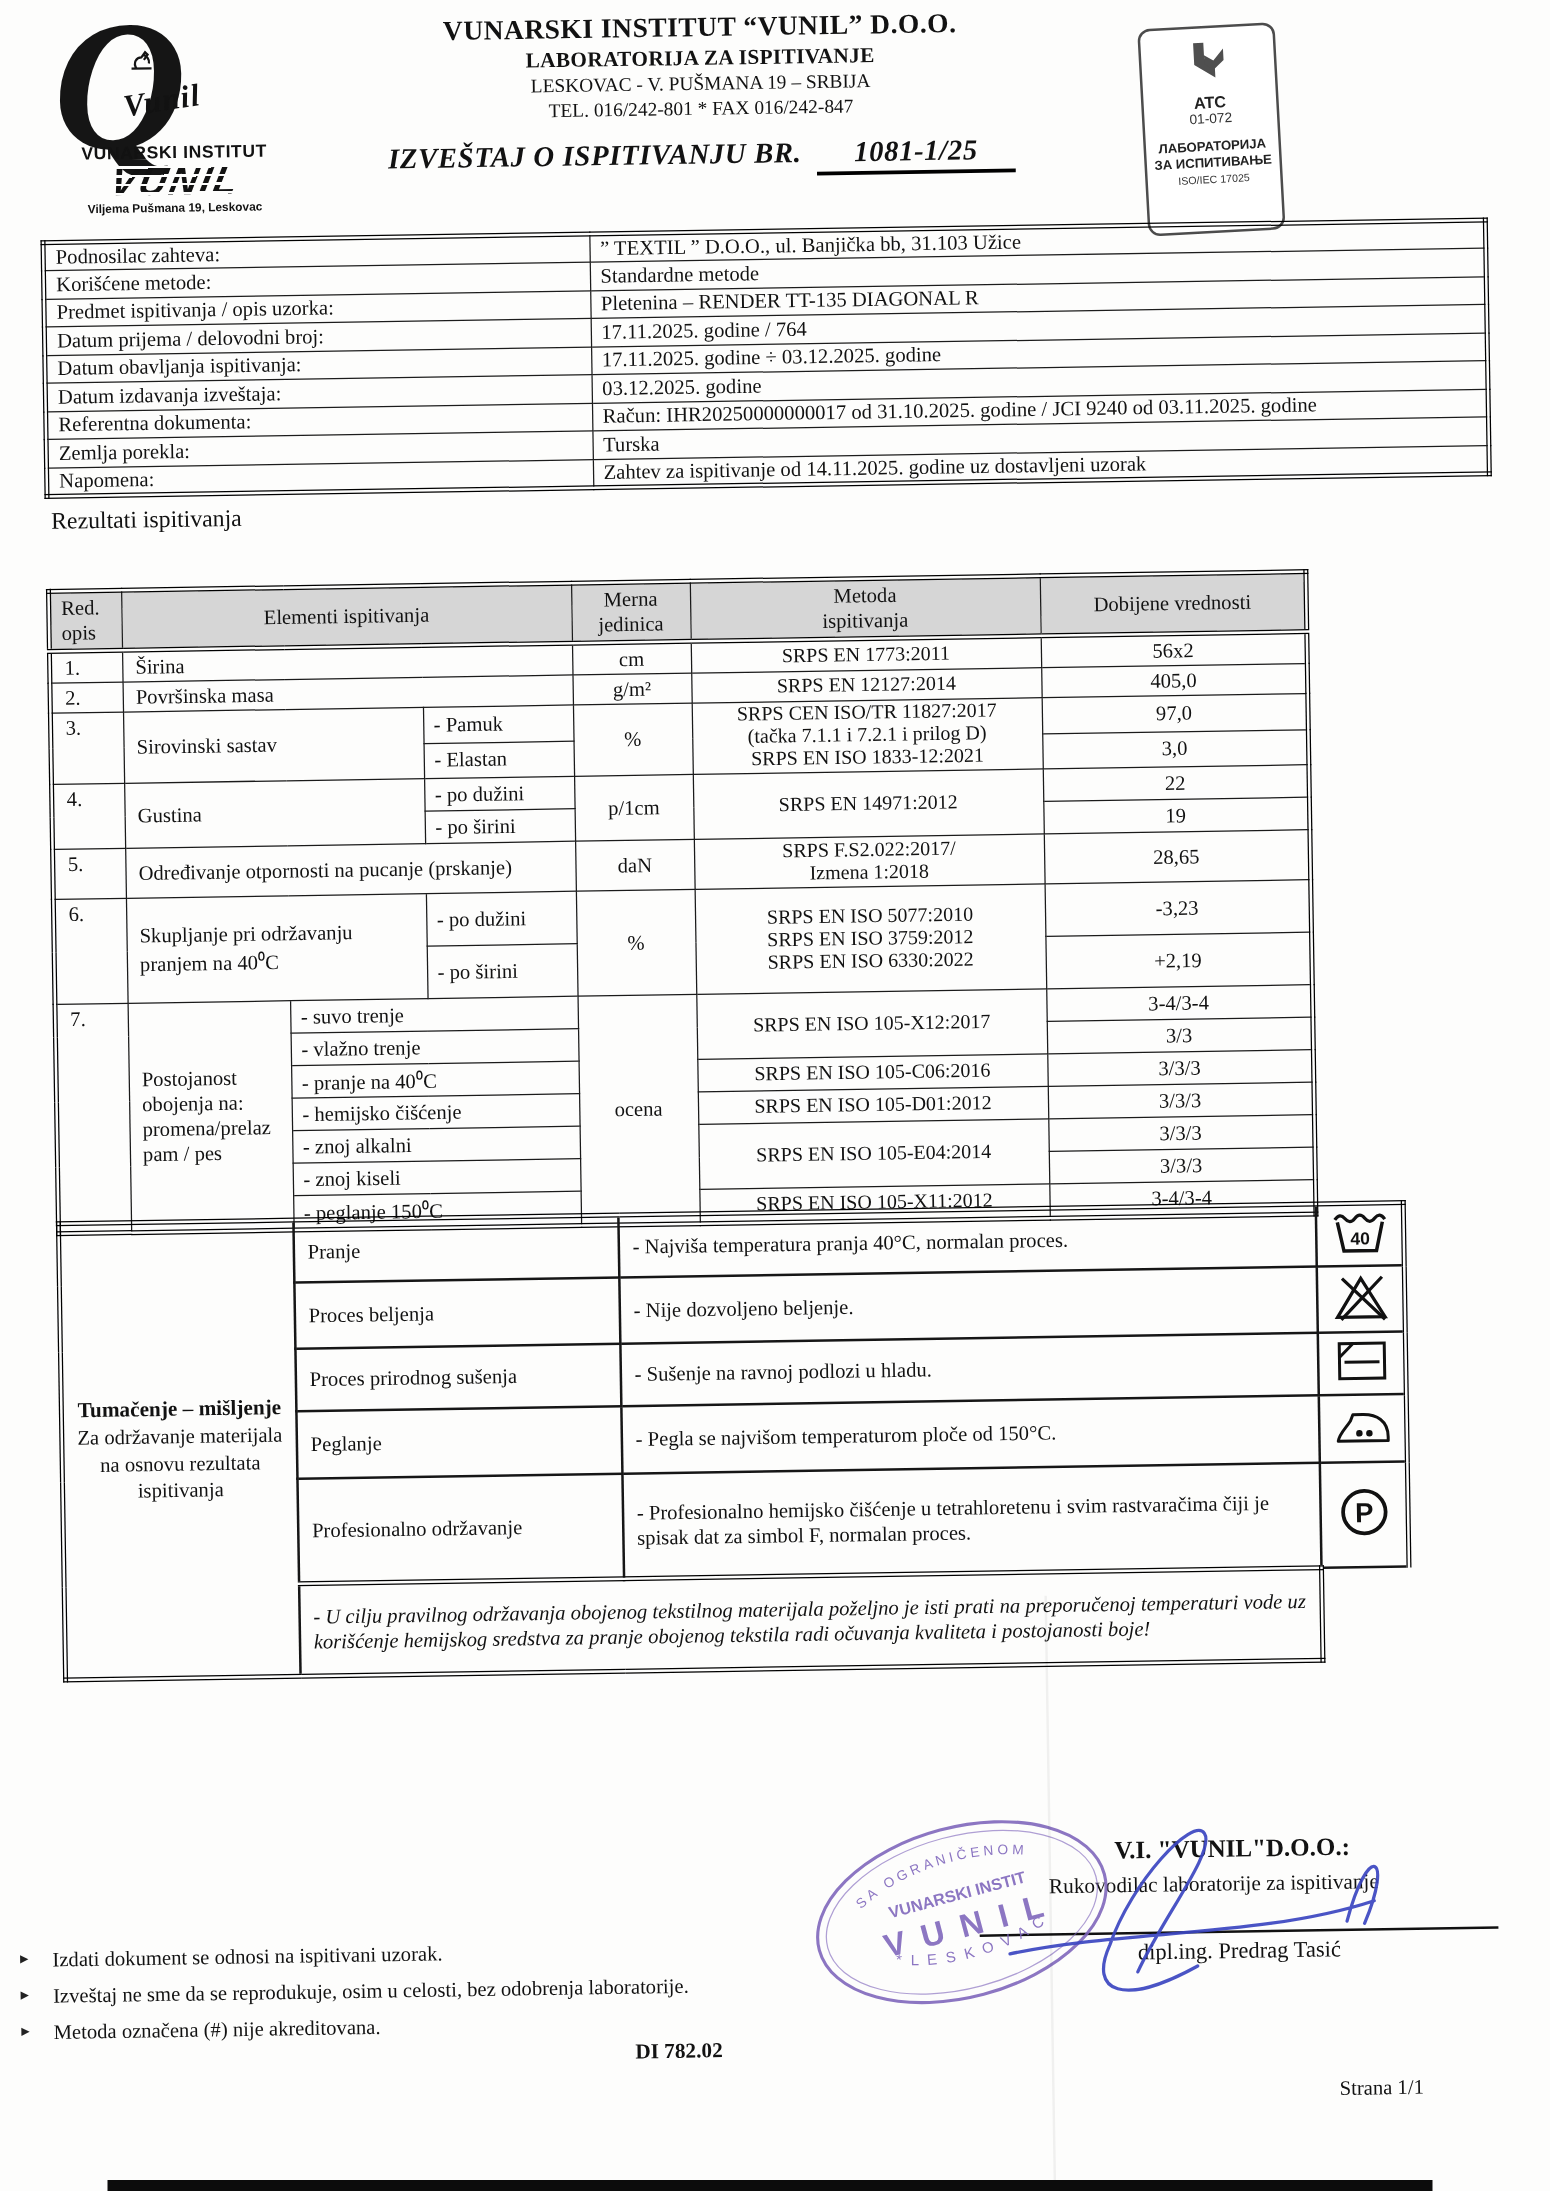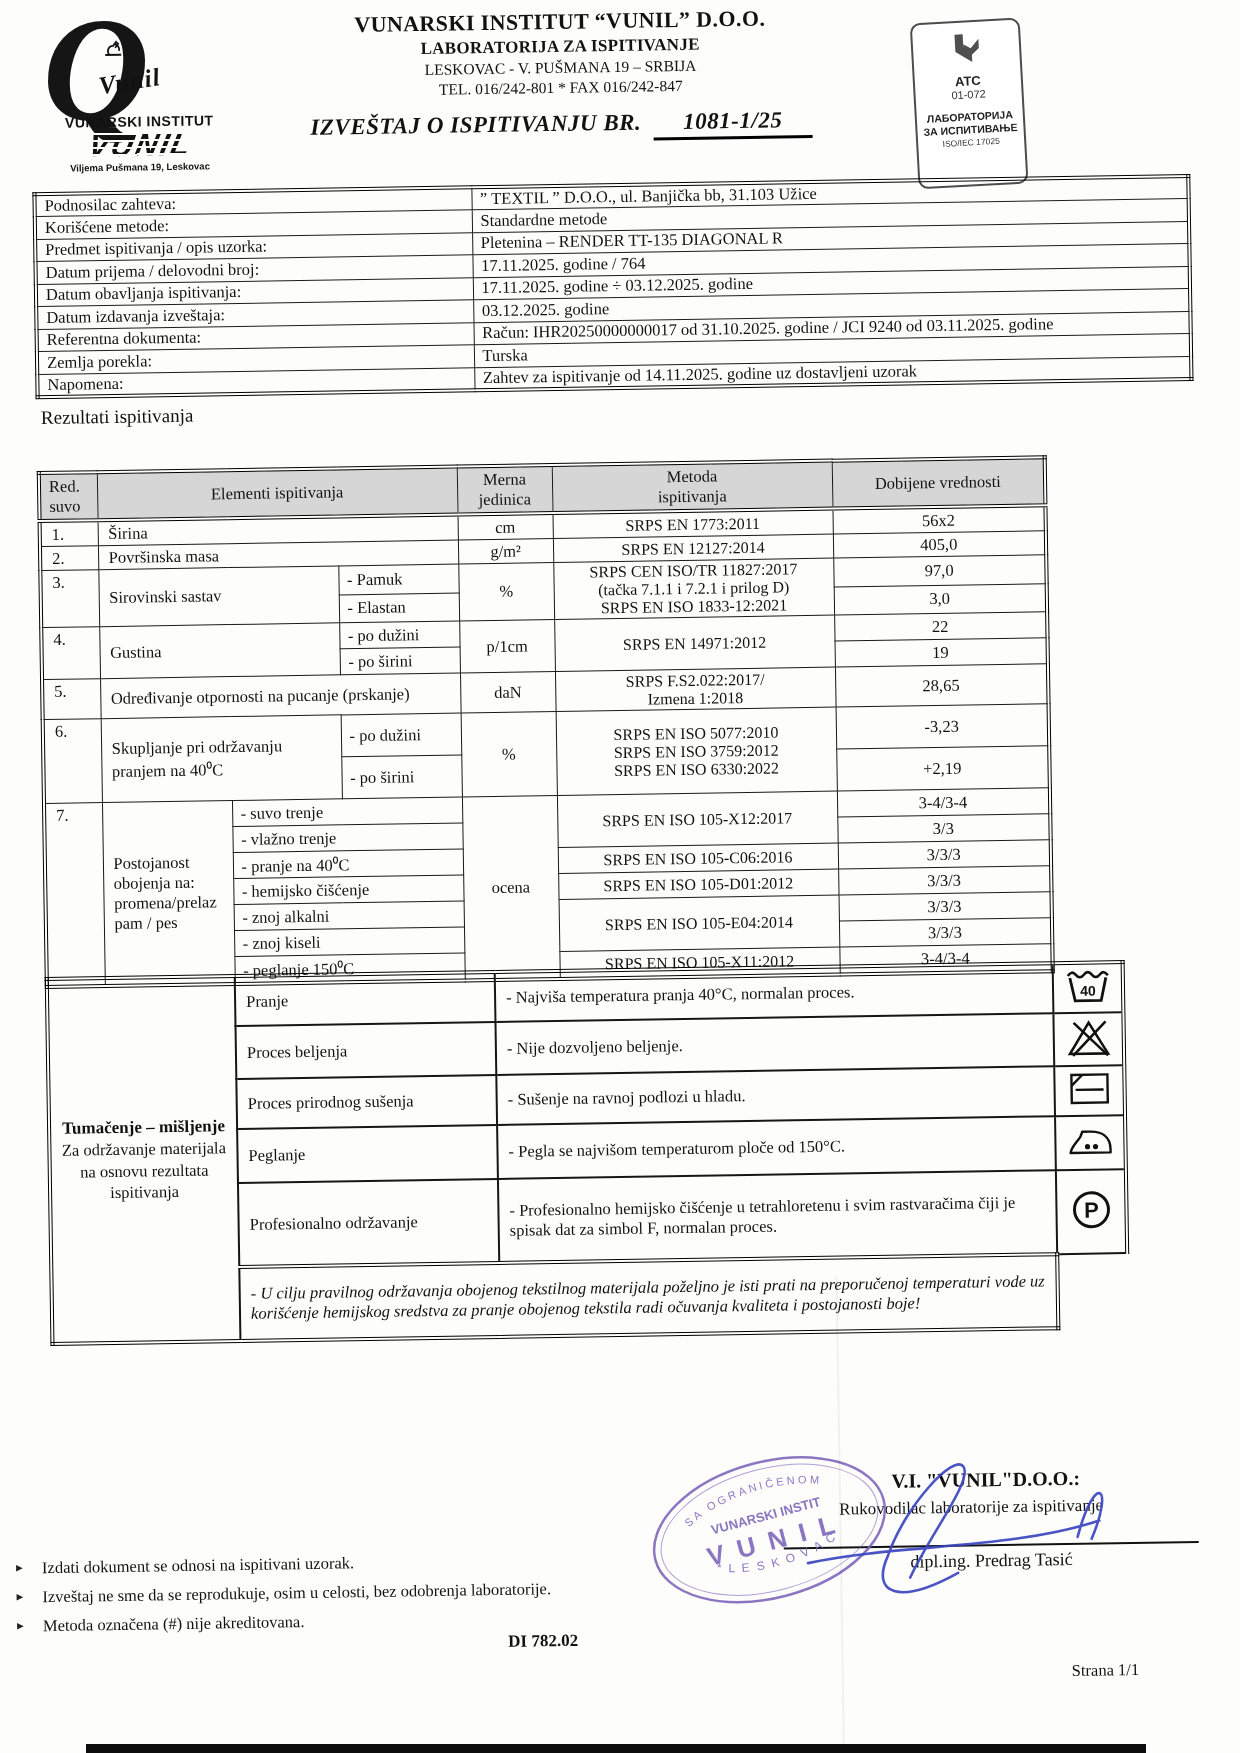--- a/index.html
+++ b/index.html
@@ -189,21 +189,21 @@
         <col style="width:130px">
         <col style="width:110px">
         <col style="width:120px">
       <col style="width:95px">
         <col style="width:280px">
         <col style="width:213px">
     </colgroup>
     <thead>
       <tr style="height:48px">
         <th class="first pre">Red.
-suvo</th>
+opis</th>
         <th colspan="3">Elementi ispitivanja</th>
         <th class="pre">Merna
 jedinica</th>
         <th class="pre">Metoda
 ispitivanja</th>
         <th>Dobijene vrednosti</th>
       </tr>
     </thead>
     <tbody>
       <tr style="height:24px">

